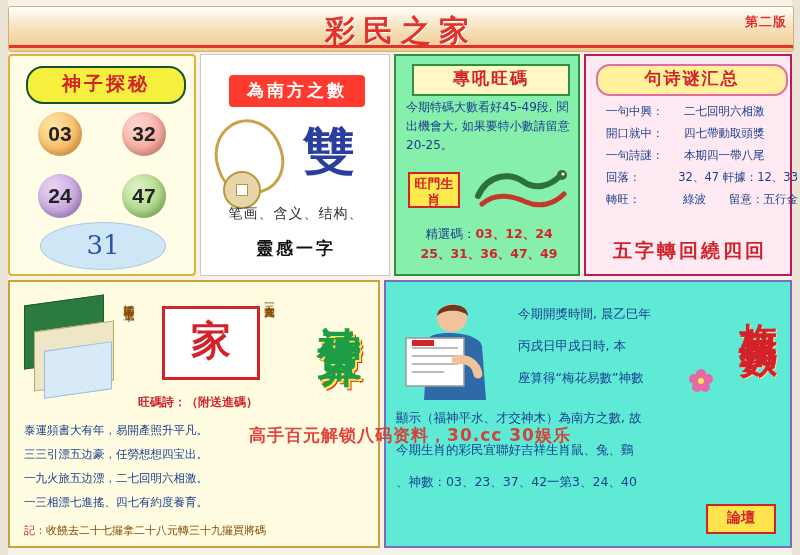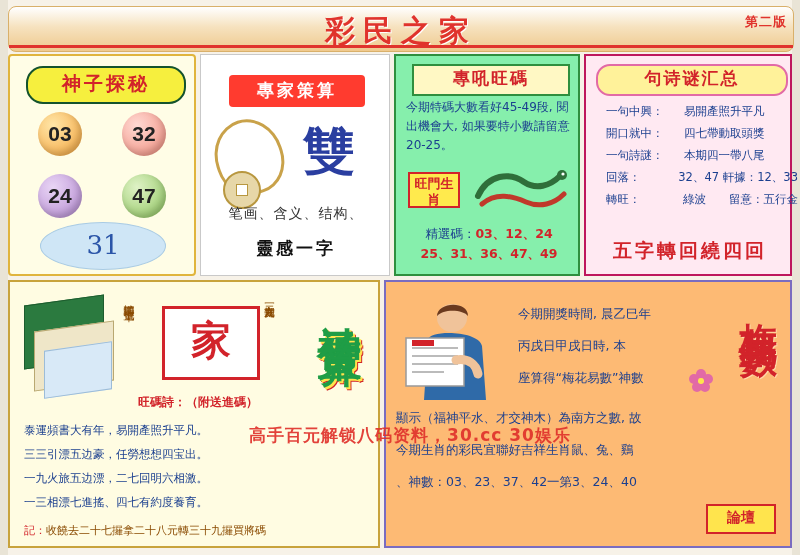--- a/index.html
+++ b/index.html
@@ -12,21 +12,21 @@
   }
   .page{
     position:absolute;left:0;top:0;width:800px;height:555px;
     background:#f7f2e8;
   }
   
   .header{
     position:absolute;left:8px;top:6px;width:784px;height:44px;
     background:linear-gradient(#ffffff,#f6e2bf 45%,#efc98d);
     border:1px solid #d9b06a;
-    border-radius:8px;
+    border-radius:3px;
   }
   .header-title{
     position:absolute;left:0;top:4px;width:784px;text-align:center;
     font-family:"DejaVu Serif","Liberation Serif",serif;
     font-size:30px;font-weight:bold;color:#e0332c;
     letter-spacing:8px;
     text-shadow:1px 1px 0 #fff;
   }
   .header-edition{
     position:absolute;right:6px;top:6px;
@@ -220,21 +220,21 @@
   }
   #p5 .note{
     position:absolute;left:14px;bottom:8px;width:300px;
     font-size:11px;color:#8a4a00;line-height:15px;
   }
   #p5 .note .lbl{color:#d2232a;}
 
   
   #p6{
     left:384px;top:280px;width:408px;height:268px;
-    background:#fdba74;border:2px solid #7a6cc0;
+    background:#5eead4;border:2px solid #7a6cc0;
   }
   #p6 .person{
     position:absolute;left:8px;top:14px;width:120px;height:120px;
   }
   #p6 .lines{
     position:absolute;left:132px;top:16px;width:190px;
     font-size:12.5px;color:#1b3f8f;line-height:32px;
   }
   #p6 .lines .ln{white-space:nowrap;}
   #p6 .mei{
@@ -289,21 +289,21 @@
     <div class="ball" id="b3">24</div>
     <div class="ball" id="b4">47</div>
     <div class="oval">
       <div class="scribble">31</div>
     </div>
   </div>
 
   <div class="panel" id="p2">
     <div class="loop"></div>
     <div class="coin"></div>
-    <div class="cap">專家策算</div>
+    <div class="cap">為南方之數</div>
     <div class="bigchar">雙</div>
     <div class="line1">笔画、含义、结构、</div>
     <div class="line2">靈感一字</div>
   </div>
 
   <div class="panel" id="p3">
     <div class="cap">專吼旺碼</div>
     <div class="body">今期特碼大數看好45-49段, 閱出機會大, 如果要特小數請留意20-25。</div>
     <div class="tag">旺門生肖</div>
     <svg class="dragon" viewBox="0 0 100 56">
@@ -316,21 +316,21 @@
       <span>精選碼：</span><b>03、12、24</b><br>
       <b>25、31、36、47、49</b>
     </div>
   </div>
 
   <div class="panel" id="p4">
     <div class="cap">句诗谜汇总</div>
     <div class="rows">
       <div class="row">
         <span class="k">一句中興：</span>
-        <span class="v">易開產照升平凡</span>
+        <span class="v">二七回明六相激</span>
       </div>
       <div class="row">
         <span class="k">開口就中：</span>
         <span class="v">四七帶動取頭獎</span>
       </div>
       <div class="row">
         <span class="k">一句詩謎：</span>
         <span class="v">本期四一帶八尾</span>
       </div>
       <div class="row">

